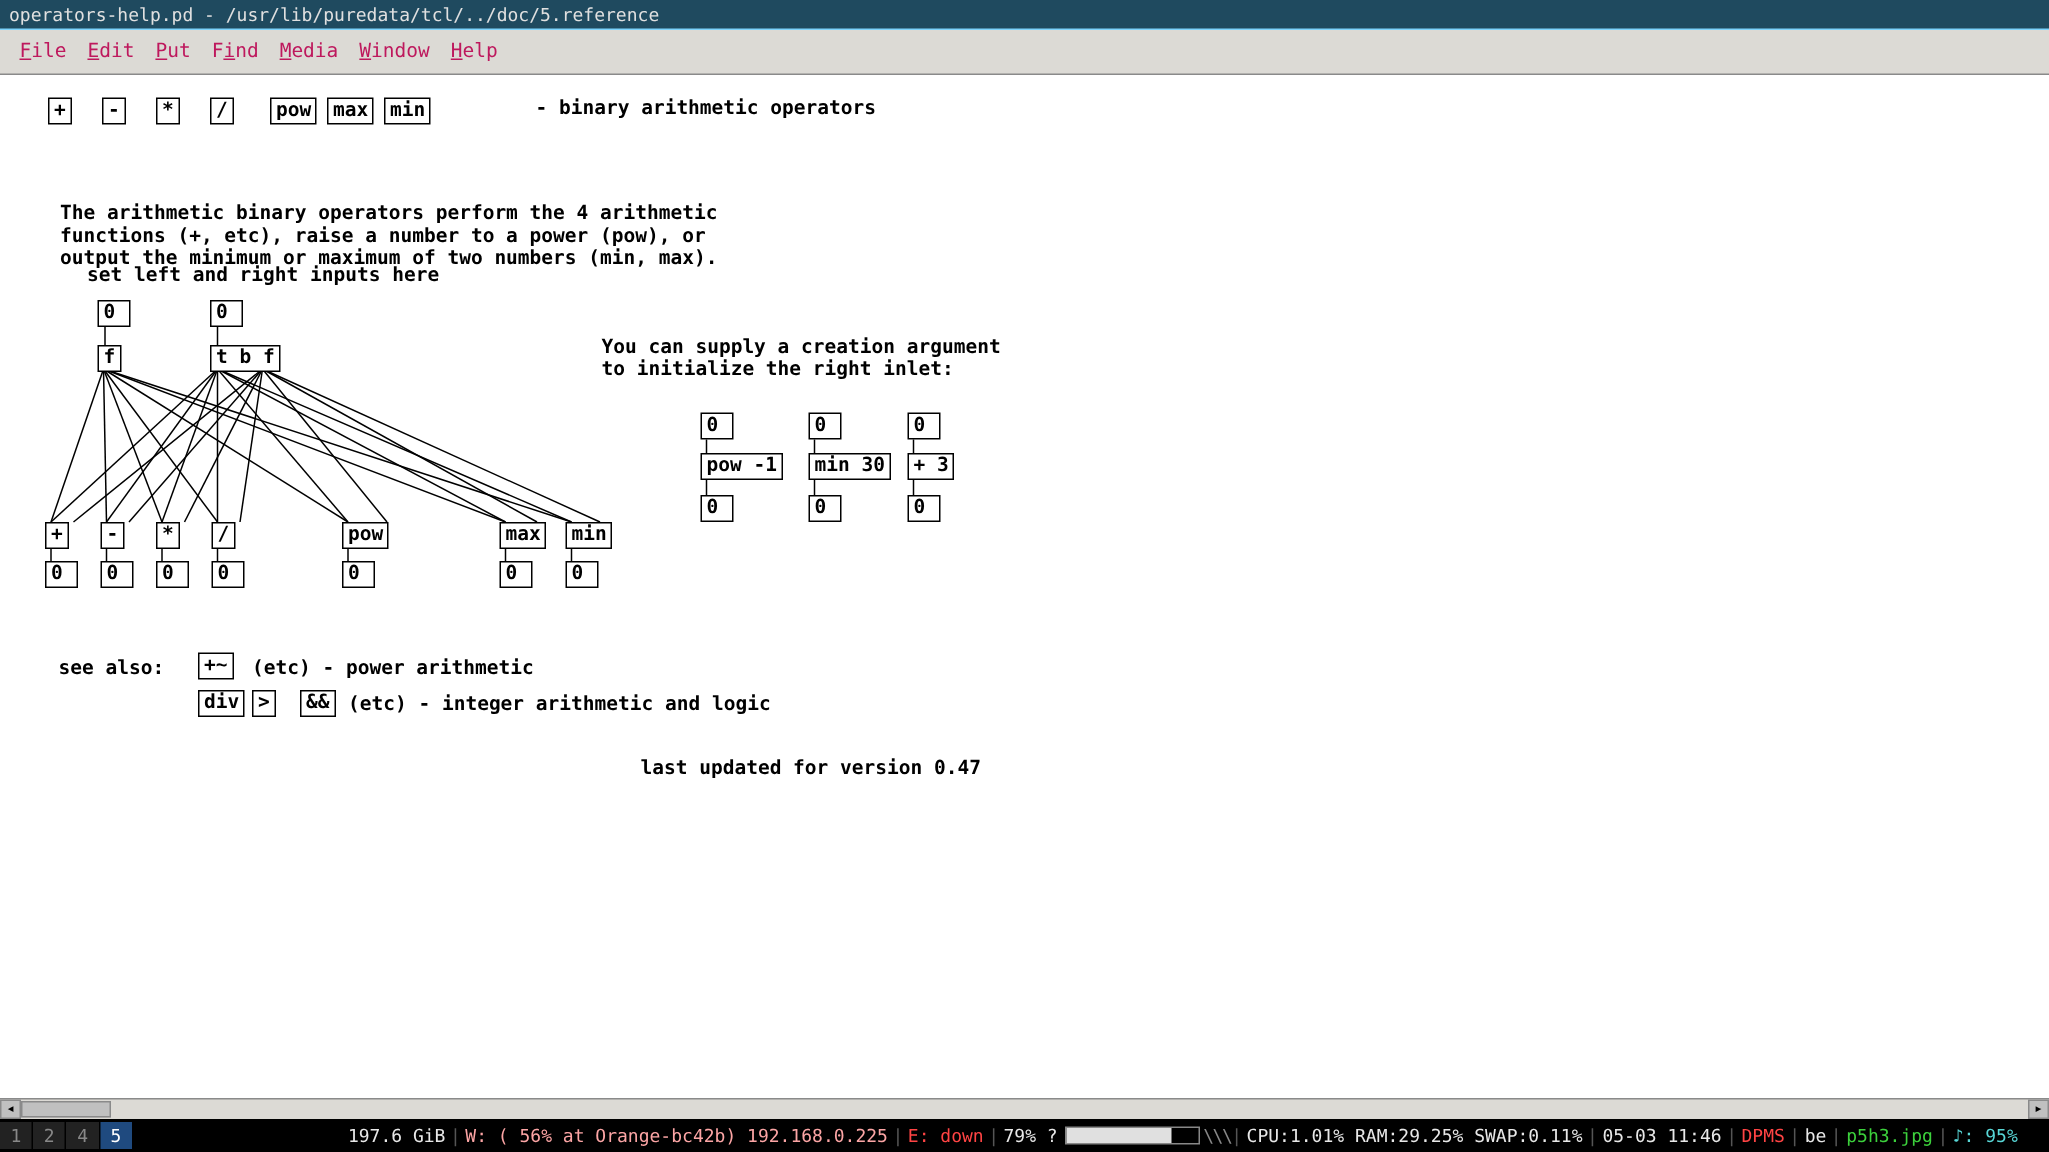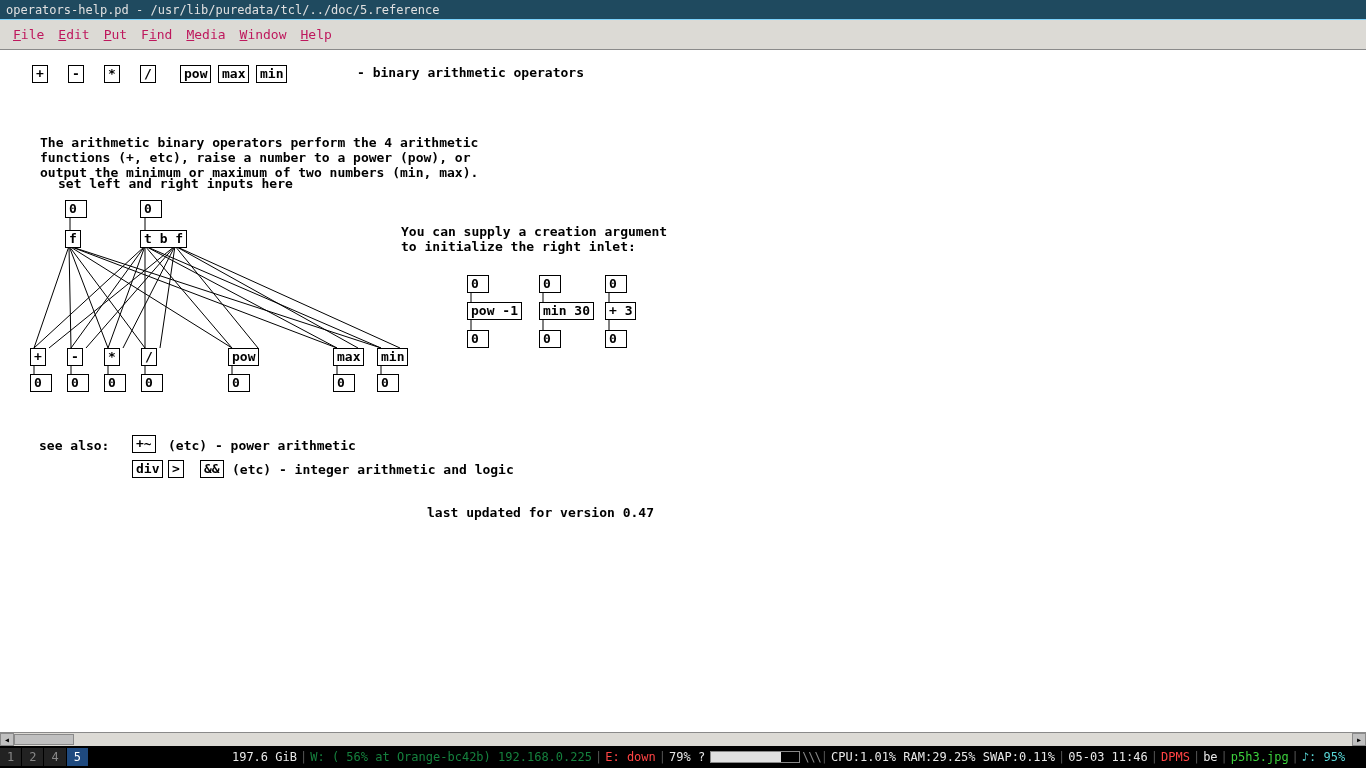--- a/index.html
+++ b/index.html
@@ -31,21 +31,21 @@
   .hscroll .arrow { position:absolute; top:0; bottom:0; width:14px; background:#c0c0c0; border:1px solid #8a8a8a; display:flex; align-items:center; justify-content:center; font-size:10px; }
 
   
   .statusbar { position:absolute; left:0; right:0; bottom:0; height:22px; background:#000; color:#ccc; display:flex; align-items:center; font-size:12px; font-family:"DejaVu Sans Mono",monospace; }
   .ws { display:flex; }
   .ws span { display:inline-block; padding:2px 7px; background:#222; color:#888; margin-right:1px; }
   .ws span.active { background:#1f4a7f; color:#fff; }
   .statusbar .seg { padding:0 3px; }
   .sep { color:#555; }
   .green { color:#3cd13c; }
-  .olive { color:#15803d; }
+  .olive { color:#fca5a5; }
   .red { color:#ff4444; }
   .cyan { color:#58d6d6; }
   .white { color:#e8e8e8; }
   .bat { display:inline-block; width:90px; height:12px; border:1px solid #888; margin:0 2px; position:relative; vertical-align:middle; }
   .bat .fill { position:absolute; left:0; top:0; bottom:0; width:79%; background:#e0e0e0; }
   .slashgroup { letter-spacing:-1px; color:#888; }
 
   
   svg.cords { position:absolute; left:0; top:0; width:100%; height:100%; pointer-events:none; }
   svg.cords line { stroke:#000; stroke-width:1; }

